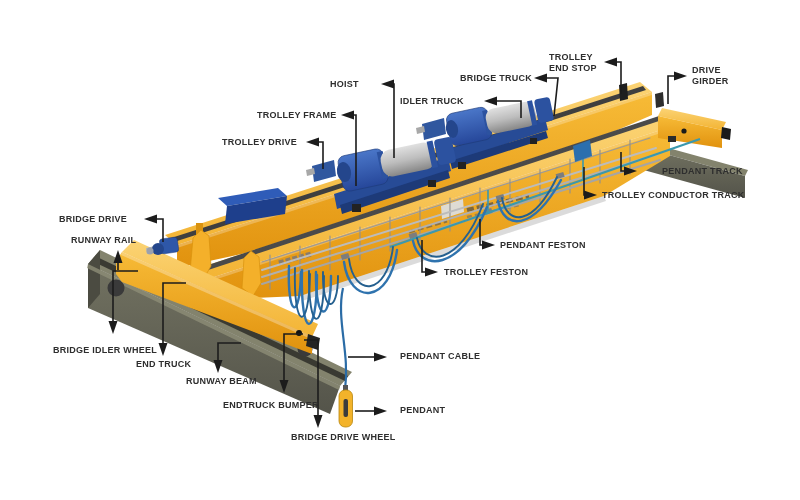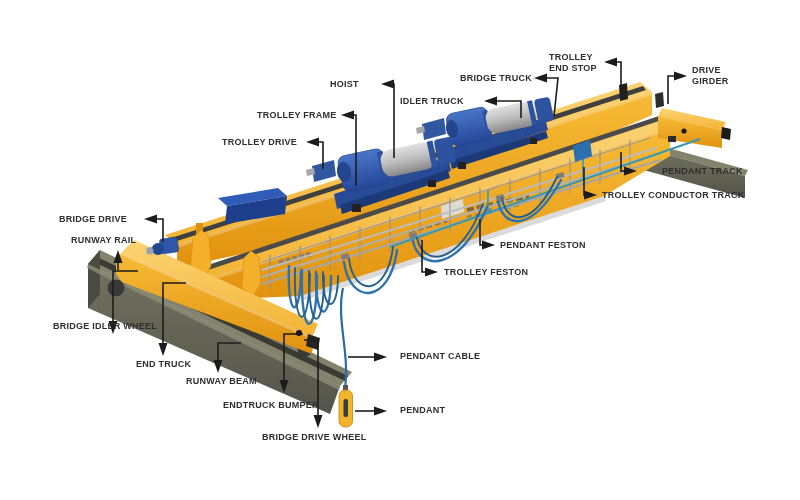--- a/index.html
+++ b/index.html
@@ -262,21 +262,21 @@
 <div class="label r" style="left:400px;top:96px;width:80px;">IDLER TRUCK</div>
 <div class="label r" style="left:460px;top:73px;width:70px;">BRIDGE TRUCK</div>
 <div class="label r wrap" style="left:549px;top:52px;width:50px;">TROLLEY END STOP</div>
 <div class="label wrap" style="left:692px;top:65px;width:48px;">DRIVE GIRDER</div>
 <div class="label" style="left:642px;top:166px;padding-left:20px;">PENDANT TRACK</div>
 <div class="label" style="left:602px;top:190px;">TROLLEY CONDUCTOR TRACK</div>
 <div class="label" style="left:500px;top:240px;">PENDANT FESTON</div>
 <div class="label" style="left:444px;top:267px;">TROLLEY FESTON</div>
 <div class="label r" style="left:59px;top:214px;width:80px;">BRIDGE DRIVE</div>
 <div class="label" style="left:71px;top:235px;">RUNWAY RAIL</div>
-<div class="label c" style="left:53px;top:321px;width:100px;">BRIDGE IDLER WHEEL</div>
+<div class="label c" style="left:53px;top:345px;width:100px;">BRIDGE IDLER WHEEL</div>
 <div class="label" style="left:136px;top:359px;">END TRUCK</div>
 <div class="label" style="left:186px;top:376px;">RUNWAY BEAM</div>
 <div class="label" style="left:223px;top:400px;">ENDTRUCK BUMPER</div>
-<div class="label" style="left:262px;top:432px;">BRIDGE DRIVE WHEEL</div>
+<div class="label" style="left:291px;top:432px;">BRIDGE DRIVE WHEEL</div>
 <div class="label" style="left:400px;top:351px;text-align:center;">PENDANT CABLE</div>
 <div class="label" style="left:400px;top:405px;text-align:right;">PENDANT</div>
 
 </div>
 
 </body></html>

